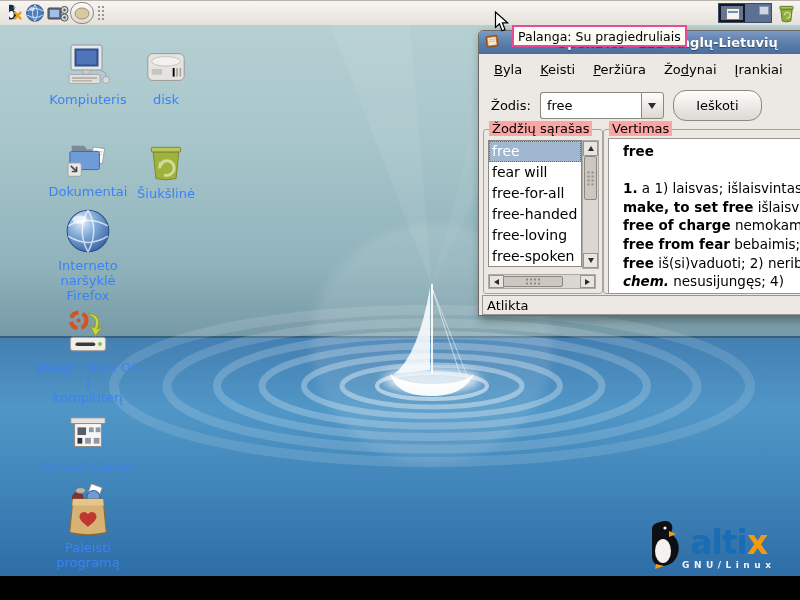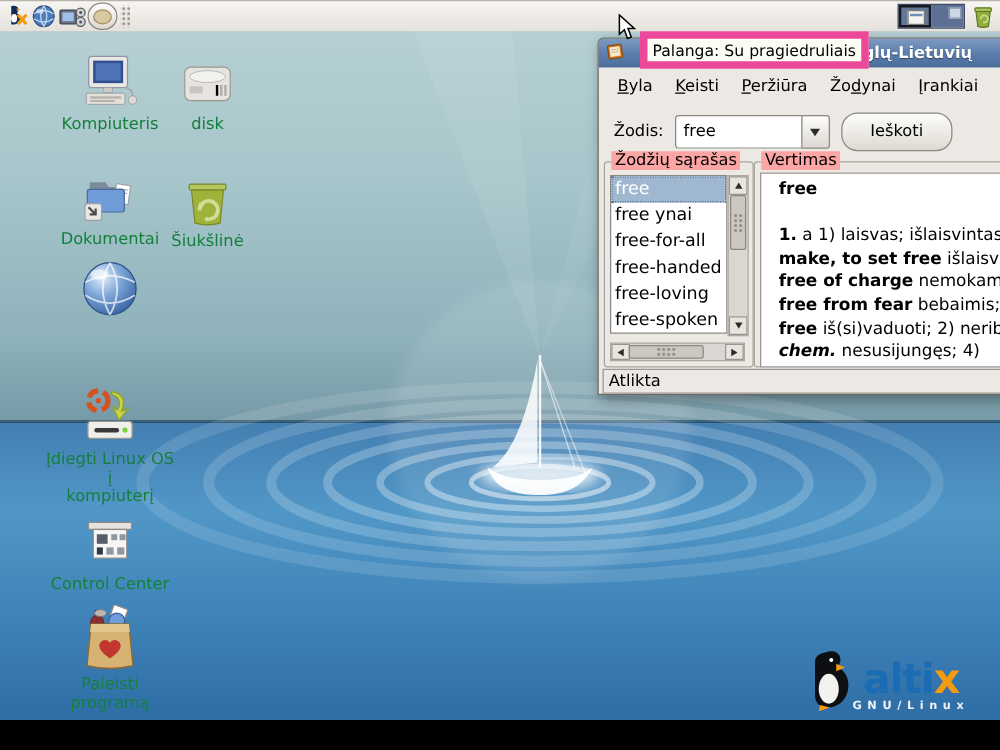--- a/index.html
+++ b/index.html
@@ -22,21 +22,21 @@
   #desktop{position:absolute;top:24px;left:0;width:800px;height:552px;overflow:hidden;}
   #sky{position:absolute;top:0;left:0;width:800px;height:312px;
        background:linear-gradient(180deg,#b6d0d3 0%,#a6c5ca 40%,#8fb2bb 78%,#769aa7 100%);}
   #sea{position:absolute;top:314px;left:0;width:800px;height:238px;
        background:linear-gradient(180deg,#447fb2 0%,#5097c7 30%,#3f83b8 65%,#2e6da6 100%);}
   #horizon{position:absolute;top:312px;left:0;width:800px;height:2px;background:#39607a;}
   #scene{position:absolute;inset:0;}
   
   .dicon{position:absolute;display:flex;flex-direction:column;align-items:center;gap:2px;
          text-align:center;cursor:default;}
-  .dicon .dlabel{white-space:pre-line;font-size:13px;line-height:15px;color:#15803d;}
+  .dicon .dlabel{white-space:pre-line;font-size:13px;line-height:15px;color:#3b82f6;}
   
   #baltix-logo{position:absolute;left:646px;top:494px;width:150px;display:flex;align-items:flex-end;text-align:center;}
   #baltix-text{margin-left:-6px;}
   #baltix-brand{font-size:33px;font-weight:bold;color:#1a6cb4;line-height:30px;letter-spacing:-1px;}
   #baltix-brand .bx{color:#f49a10;}
   #baltix-sub{font-size:9px;font-weight:bold;color:#eef2f6;letter-spacing:4.5px;margin-top:2px;}
   
   #app-window{position:absolute;left:478px;top:30px;width:376px;height:284px;
               background:#ece9e4;border:1px solid #6e6a63;border-radius:5px 5px 0 0;
               box-shadow:2px 4px 10px rgba(0,0,0,.35);z-index:10;}
@@ -93,21 +93,21 @@
          background-image:radial-gradient(circle,#8f8b84 1px,transparent 1.3px);background-size:4px 4px;}
   
   #translation-pane{position:absolute;left:4px;top:8px;right:-40px;height:151px;background:#fff;
                     border:1px solid #9a968f;overflow:hidden;padding:3px 0 0 14px;font-size:13.5px;}
   .tline{height:18.6px;line-height:18.6px;white-space:nowrap;}
   
   #status-bar{position:absolute;left:3px;right:3px;top:264px;height:18px;border:1px solid #9a968f;
               display:flex;align-items:center;padding-left:4px;background:#ece9e4;}
   
   #weather-tooltip{position:absolute;left:512px;top:25px;height:18px;background:#fcfcf4;
-                   border:6px solid #ec4899;display:flex;align-items:center;padding:0 4px;
+                   border:2px solid #ec4899;display:flex;align-items:center;padding:0 4px;
                    white-space:nowrap;z-index:30;font-size:12.5px;}
   #cursor{position:absolute;left:494px;top:11px;z-index:40;pointer-events:none;}
   
   #task-button{margin-left:5px;width:218px;height:20px;display:flex;align-items:center;gap:6px;
                background:#eceae5;border:1px solid #7f7b74;border-radius:2px;
                box-shadow:inset 1px 1px 2px rgba(0,0,0,.18);padding:0 4px;}
   #task-button span{white-space:nowrap;overflow:hidden;}
   #ws-switcher{margin-left:auto;display:flex;border:1px solid #3c4a66;}
   .ws{width:26px;height:18px;background:#5b7093;position:relative;}
   .ws.active{outline:2px solid #14181f;outline-offset:-2px;background:#617699;}
@@ -211,20 +211,22 @@
           <radialGradient id="gfx" cx="35%" cy="28%" r="80%">
         <stop offset="0%" stop-color="#e3eefb"></stop>
             <stop offset="45%" stop-color="#7fa8d8"></stop>
             <stop offset="100%" stop-color="#35609f"></stop>
       </radialGradient>
         </defs>
       <circle cx="24" cy="24" r="20" fill="url(#gfx)" stroke="#2d4f86"></circle>
       <path d="M5 19 Q24 9 43 19 M5 29 Q24 41 43 29 M24 4 Q13 24 24 44 M24 4 Q35 24 24 44" stroke="rgba(255,255,255,.7)" fill="none" stroke-width="1.4"></path>
       <ellipse cx="16" cy="13" rx="7" ry="4" fill="rgba(255,255,255,.6)"></ellipse>
     </svg>
+    <div class="dlabel">Interneto naršyklė
+Firefox</div>
   </div>
 
   <div class="dicon" style="left:33px;top:284px;width:110px">
     <svg width="50" height="50" viewBox="0 0 48 48">
       <circle cx="15" cy="12" r="7.5" fill="none" stroke="#d6531f" stroke-width="4" stroke-dasharray="9 4"></circle>
       <circle cx="15" cy="12" r="2" fill="#d6531f"></circle>
       <path d="M25 5 q13 2 8 15 l5 -2 -7 9 -5 -10 4 2 q4 -9 -5 -12 Z" fill="#c9d24b" stroke="#8fa02c"></path>
       <rect x="7" y="28" width="34" height="13" rx="2.5" fill="#f0efec" stroke="#9a978f"></rect>
       <rect x="12" y="33" width="19" height="3.4" rx="1.7" fill="#3a3a3a"></rect>
       <circle cx="35.5" cy="34.6" r="2" fill="#7ad13f"></circle>
@@ -395,21 +397,21 @@
     <div id="search-btn" class="btn">
         <span>Ieškoti</span>
       </div>
 
   </div>
 
   <div id="words-frame" class="groupbox">
     <span class="legend">Žodžių sąrašas</span>
     <div id="word-list">
         <div class="wli selected">free</div>
-        <div class="wli">free ynai</div>
+        <div class="wli">fear will</div>
         <div class="wli">free-for-all</div>
         <div class="wli">free-handed</div>
         <div class="wli">free-loving</div>
         <div class="wli">free-spoken</div>
       </div>
     <div class="vscroll">
       <div class="sbtn up">
           <span class="tri-up-s"></span>
         </div>
       <div class="vthumb">

